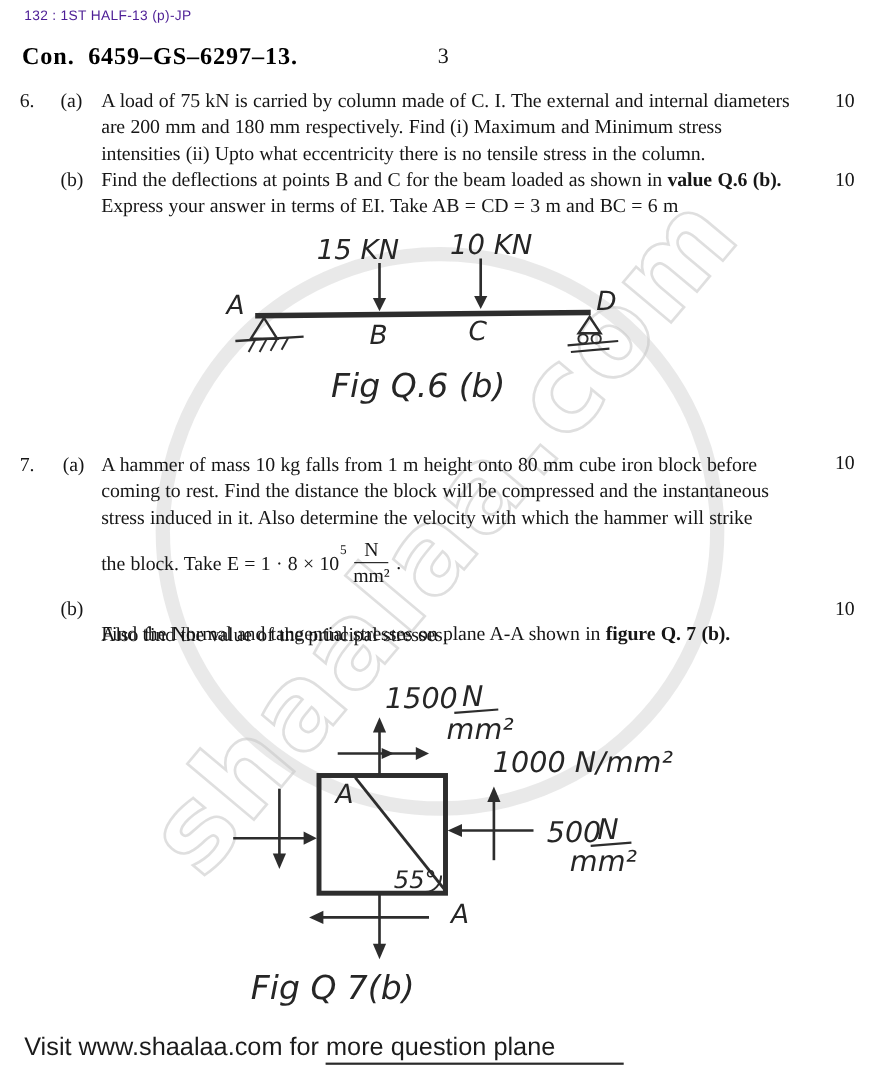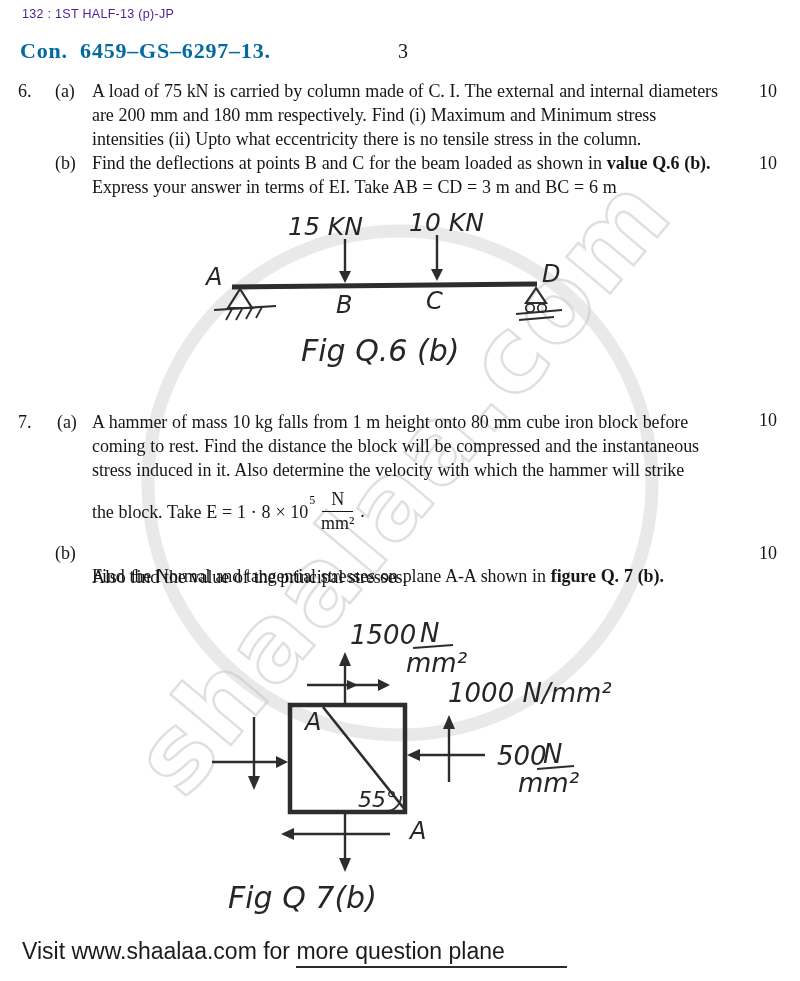--- a/index.html
+++ b/index.html
@@ -13,21 +13,21 @@
     position:absolute;white-space:nowrap;
     font:18px/1.15 "Liberation Serif", serif;color:#161616;
     letter-spacing:-0.1px;word-spacing:0.5px;
   }
   .doccode{
     position:absolute;left:22px;top:7px;
     font:12.5px "Liberation Sans", sans-serif;color:#4c1d95;letter-spacing:0.3px;
   }
   .examcode{
     position:absolute;left:20px;top:38px;
-    font:bold 22px "Liberation Serif", serif;color:#0369a1;
+    font:bold 22px "Liberation Serif", serif;color:#000000;
     letter-spacing:0.8px;word-spacing:6px;
   }
   .pageno{position:absolute;left:398px;top:40px;font:20px "Liberation Serif", serif;}
   .marks{font-weight:normal;}
   .boldseg{font-weight:bold;}
   .formula{display:flex;align-items:center;}
   .formula sup{font-size:12px;position:relative;top:-7px;margin-left:1px;}
   .frac{display:inline-flex;flex-direction:column;align-items:center;margin:0 6px;line-height:1.05;}
   .frac .fnum{border-bottom:1.7px solid #161616;padding:0 9px 2px;}
   .frac .fden{padding-top:2px;}

